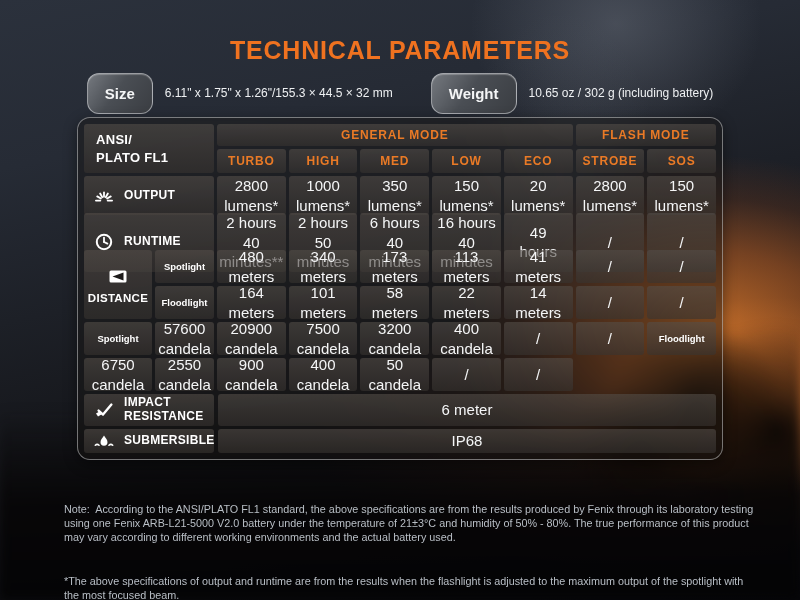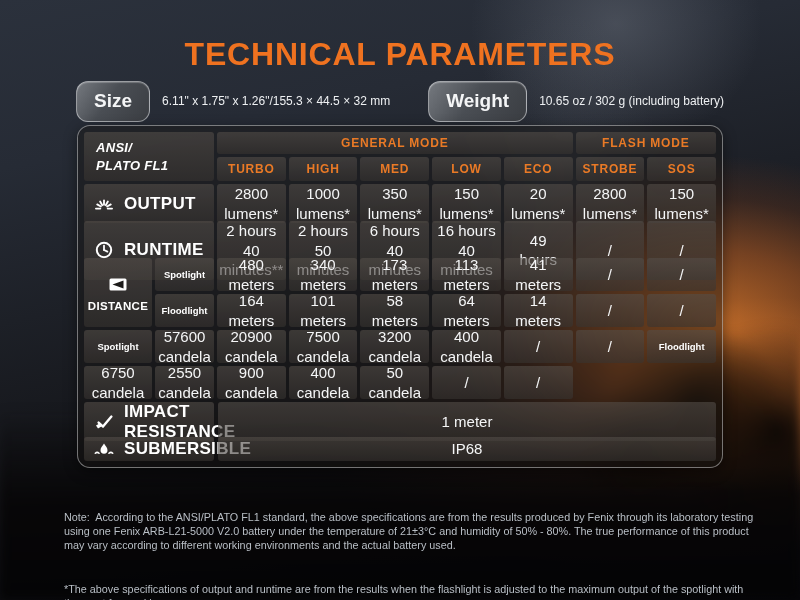--- a/index.html
+++ b/index.html
@@ -31,31 +31,31 @@
       radial-gradient(16% 20% at 87% 68%, rgba(14,9,5,0.95) 0%, rgba(14,9,5,0) 70%),
       radial-gradient(20% 26% at 97% 72%, rgba(10,6,4,0.95) 0%, rgba(10,6,4,0) 70%),
       radial-gradient(13% 14% at 80% 74%, rgba(12,8,5,0.85) 0%, rgba(12,8,5,0) 70%),
       linear-gradient(180deg, rgba(0,0,0,0) 68%, rgba(6,5,6,0.85) 84%, rgba(4,4,5,0.95) 100%);
   }
   .content { position:relative; z-index:2; }
 
   
   .page-title {
     padding-top:36px; text-align:center;
-    font-size:32px; font-weight:bold; letter-spacing:0.8px;
+    font-size:25px; font-weight:bold; letter-spacing:0.8px;
     color:#ef7220;
   }
   .specs-row {
     margin-top:16px; height:24px;
     display:flex; align-items:center; justify-content:center;
   }
   .pill {
     height:41px; padding:0 17px; border-radius:12px;
     display:flex; align-items:center; justify-content:center;
-    font-size:19px; font-weight:bold; color:#f4f5f6;
+    font-size:15px; font-weight:bold; color:#f4f5f6;
     background:linear-gradient(125deg,#75797f 0%,#4a4e54 45%,#3a3d42 100%);
     border:1px solid rgba(230,232,235,0.55);
     box-shadow:inset 0 1px 1px rgba(255,255,255,0.25);
   }
   .spec-value { font-size:12px; color:#eef0f2; margin-left:12px; }
   .spec-gap { width:38px; }
 
   
   .panel {
     width:646px; margin:12px auto 0;
@@ -69,21 +69,21 @@
   .cell {
     background:linear-gradient(180deg, rgba(84,78,73,0.60) 0%, rgba(56,52,49,0.60) 100%);
     border-radius:3px;
   }
   .thead {
     display:grid; grid-template-columns:130px repeat(7,1fr);
     grid-template-rows:22px 24px; gap:3px;
   }
   .corner-cell { grid-row:1/3; grid-column:1;
     display:flex; flex-direction:column; justify-content:center;
-    padding-left:12px; font-size:13px; font-weight:bold; line-height:1.35; letter-spacing:0.3px;font-style:italic; }
+    padding-left:12px; font-size:13px; font-weight:bold; line-height:1.35; letter-spacing:0.3px; }
   .group-general { grid-row:1; grid-column:2/7; }
   .group-flash   { grid-row:1; grid-column:7/9; }
   .orange-head {
     display:flex; align-items:center; justify-content:center;
     color:#ea7a26; font-weight:bold; font-size:12px; letter-spacing:0.8px;
   }
   .trow {
     display:grid; grid-template-columns:130px repeat(7,1fr);
     gap:3px; height:34px;
   }
@@ -91,21 +91,21 @@
     display:grid; grid-template-columns:68px 59px repeat(7,1fr);
     grid-template-rows:33px 33px; gap:3px;
   }
   .group-label-cell { grid-row:1/3; grid-column:1;
     display:flex; flex-direction:column; align-items:center; justify-content:center; gap:5px;
     font-size:11.5px; font-weight:bold; letter-spacing:0.3px; text-align:left; }
   .row-span { display:grid; grid-template-columns:130px 1fr; gap:4px; height:32px; }
   .row-span.short { height:24px; }
   .label-cell {
     display:flex; align-items:center; gap:9px; padding-left:9px;
-    font-size:17px; font-weight:bold; letter-spacing:0.3px;
+    font-size:12px; font-weight:bold; letter-spacing:0.3px;
     line-height:1.15; white-space:pre-line;
   }
   .sub-label-cell {
     display:flex; align-items:center; justify-content:center;
     font-size:9.5px; font-weight:bold;
   }
   .value-cell {
     display:flex; align-items:center; justify-content:center;
     text-align:center; font-size:15px; line-height:1.3;
     white-space:pre-line; color:#f5f6f7;
@@ -243,21 +243,21 @@
 meters</div>
       <div class="cell value-cell">/</div>
       <div class="cell value-cell">/</div>
       <div class="cell sub-label-cell">Floodlight</div>
       <div class="cell value-cell">164
 meters</div>
       <div class="cell value-cell">101
 meters</div>
       <div class="cell value-cell">58
 meters</div>
-      <div class="cell value-cell">64
+      <div class="cell value-cell">22
 meters</div>
       <div class="cell value-cell">14
 meters</div>
       <div class="cell value-cell">/</div>
       <div class="cell value-cell">/</div>
     </div>
 
     <div class="tgroup">
       <div class="cell sub-label-cell">Spotlight</div>
       <div class="cell value-cell">57600
@@ -291,21 +291,21 @@
       <div class="cell label-cell">
         <span class="icon-box">
           <svg width="20" height="18" viewBox="0 0 20 18">
             <polygon points="2,12.6 5.4,10.4 7.4,13.4 4,15.6" fill="#fff"></polygon>
             <polyline points="4.6,9.6 9,13.6 17.4,3.6" fill="none" stroke="#fff" stroke-width="2.4" stroke-linecap="round" stroke-linejoin="round"></polyline>
           </svg>
         </span>
         <span>IMPACT
 RESISTANCE</span>
       </div>
-      <div class="cell value-cell">1 meter</div>
+      <div class="cell value-cell">6 meter</div>
     </div>
 
     <div class="row-span short">
       <div class="cell label-cell">
         <span class="icon-box">
           <svg width="22" height="16" viewBox="0 0 24 16">
             <path d="M12 2 C10 5 8.2 6.8 8.2 9.4 A3.8 3.8 0 0 0 15.8 9.4 C15.8 6.8 14 5 12 2 Z" fill="#fff"></path>
             <path d="M2.5 12.6 Q4.5 10.8 6.6 12.6" fill="none" stroke="#fff" stroke-width="1.7" stroke-linecap="round"></path>
             <path d="M17.4 12.6 Q19.5 10.8 21.5 12.6" fill="none" stroke="#fff" stroke-width="1.7" stroke-linecap="round"></path>
           </svg>

